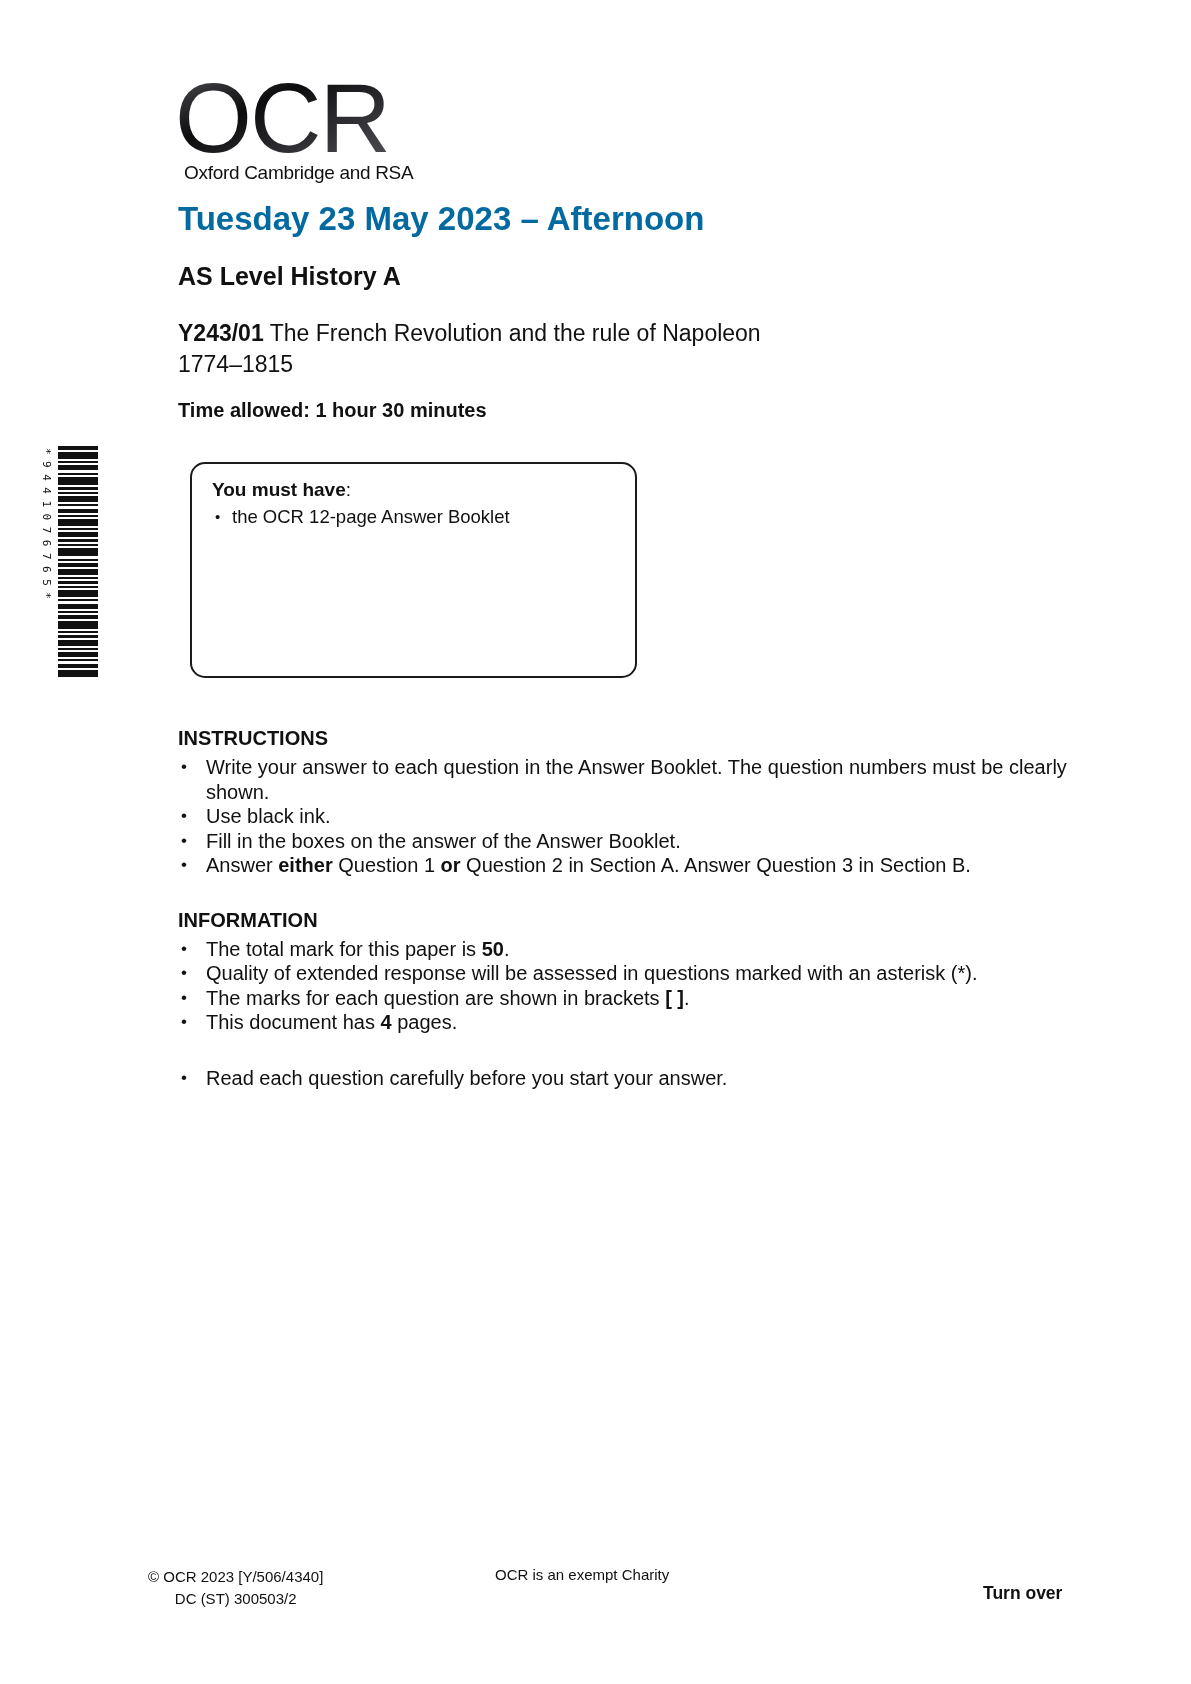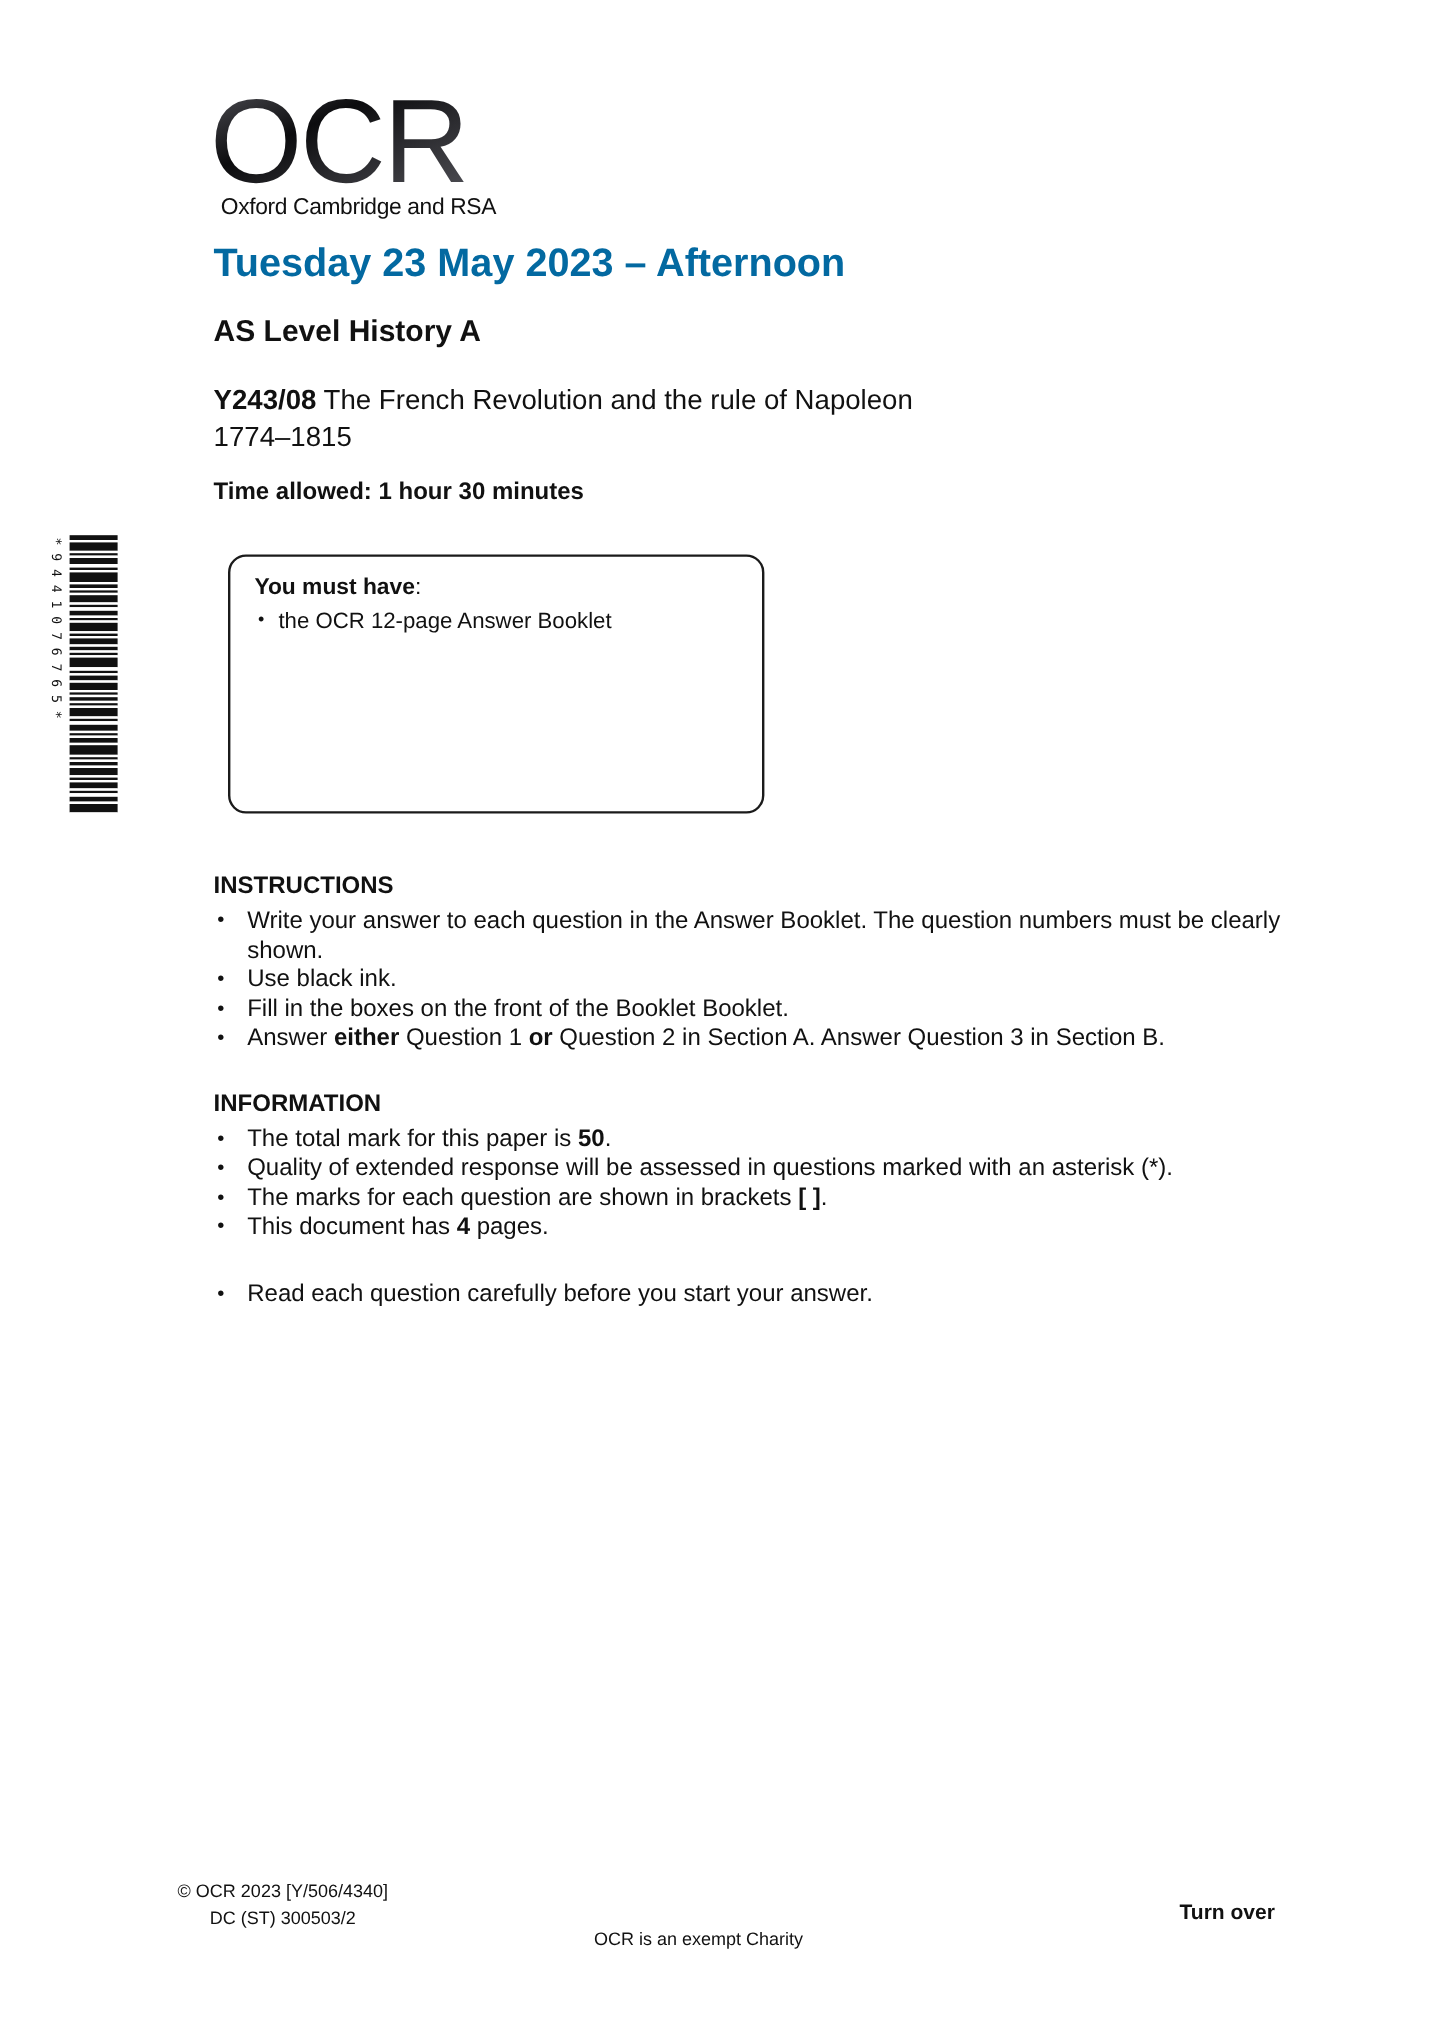--- a/index.html
+++ b/index.html
@@ -87,39 +87,39 @@
   .content li::before {
     content: "•"; position: absolute; left: 3px; top: 0; font-size: 17px;
   }
 
   
   .footer-left {
     position: absolute; left: 148px; top: 1566px;
     font-size: 15px; line-height: 22px; color: #111; text-align: center;
   }
   .footer-center {
-    position: absolute; left: 495px; top: 1608px;
+    position: absolute; left: 495px; top: 1566px;
     font-size: 15px; color: #111;
   }
   .footer-right {
     position: absolute; left: 983px; top: 1583px;
     font-size: 17.5px; font-weight: bold; color: #111;
   }
 </style>
 </head>
 <body>
 
 <div class="logo-text">OCR</div>
 <div class="logo-sub">Oxford Cambridge and RSA</div>
 
 <h1 class="title">Tuesday 23 May 2023 – Afternoon</h1>
 <h2 class="qualification">AS Level History A</h2>
 
 <div class="paper-line">
-  <div><span class="b">Y243/08</span><span>  The French Revolution and the rule of Napoleon</span></div>
+  <div><span class="b">Y243/01</span><span>  The French Revolution and the rule of Napoleon</span></div>
   <div>1774–1815</div>
 </div>
 
 <div class="time-allowed">Time allowed: 1 hour 30 minutes</div>
 
 <div class="barcode">
   <div class="barcode-text">*9441076765*</div>
   <div class="barcode-bars" id="barcode-bars">
       <div style="height: 4px; background: rgb(17, 17, 17);"></div>
       <div style="height: 2px; background: rgb(255, 255, 255);"></div>
@@ -206,21 +206,21 @@
     <li>the OCR 12-page Answer Booklet</li>
   </ul>
 </div>
 
 <div class="content">
 
   <h3>INSTRUCTIONS</h3>
   <ul>
     <li><span>Write your answer to each question in the Answer Booklet. The question numbers must be clearly shown.</span></li>
     <li><span>Use black ink.</span></li>
-    <li><span>Fill in the boxes on the front of the Booklet Booklet.</span></li>
+    <li><span>Fill in the boxes on the answer of the Answer Booklet.</span></li>
     <li><span>Answer </span><span class="b">either</span><span> Question 1 </span><span class="b">or</span><span> Question 2 in Section A. Answer Question 3 in Section B.</span></li>
   </ul>
 
   <h3>INFORMATION</h3>
   <ul>
     <li><span>The total mark for this paper is </span><span class="b">50</span><span>.</span></li>
     <li><span>Quality of extended response will be assessed in questions marked with an asterisk (*).</span></li>
     <li><span>The marks for each question are shown in brackets </span><span class="b">[  ]</span><span>.</span></li>
     <li><span>This document has </span><span class="b">4</span><span> pages.</span></li>
   </ul>

